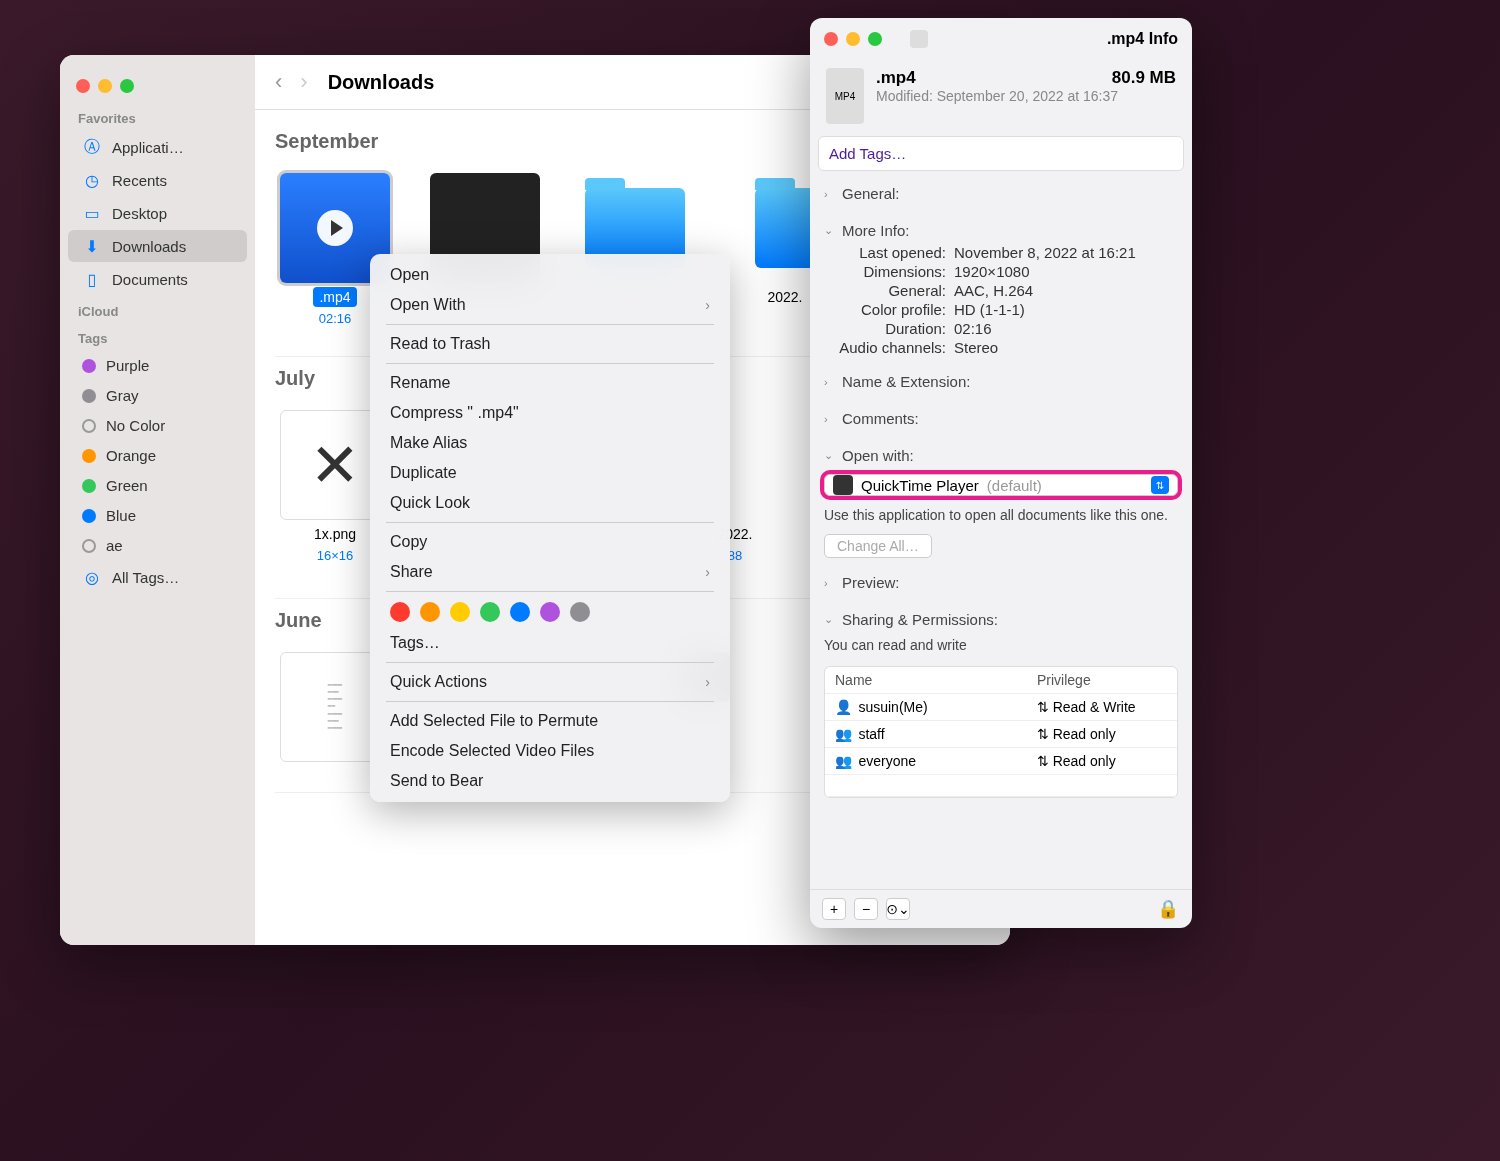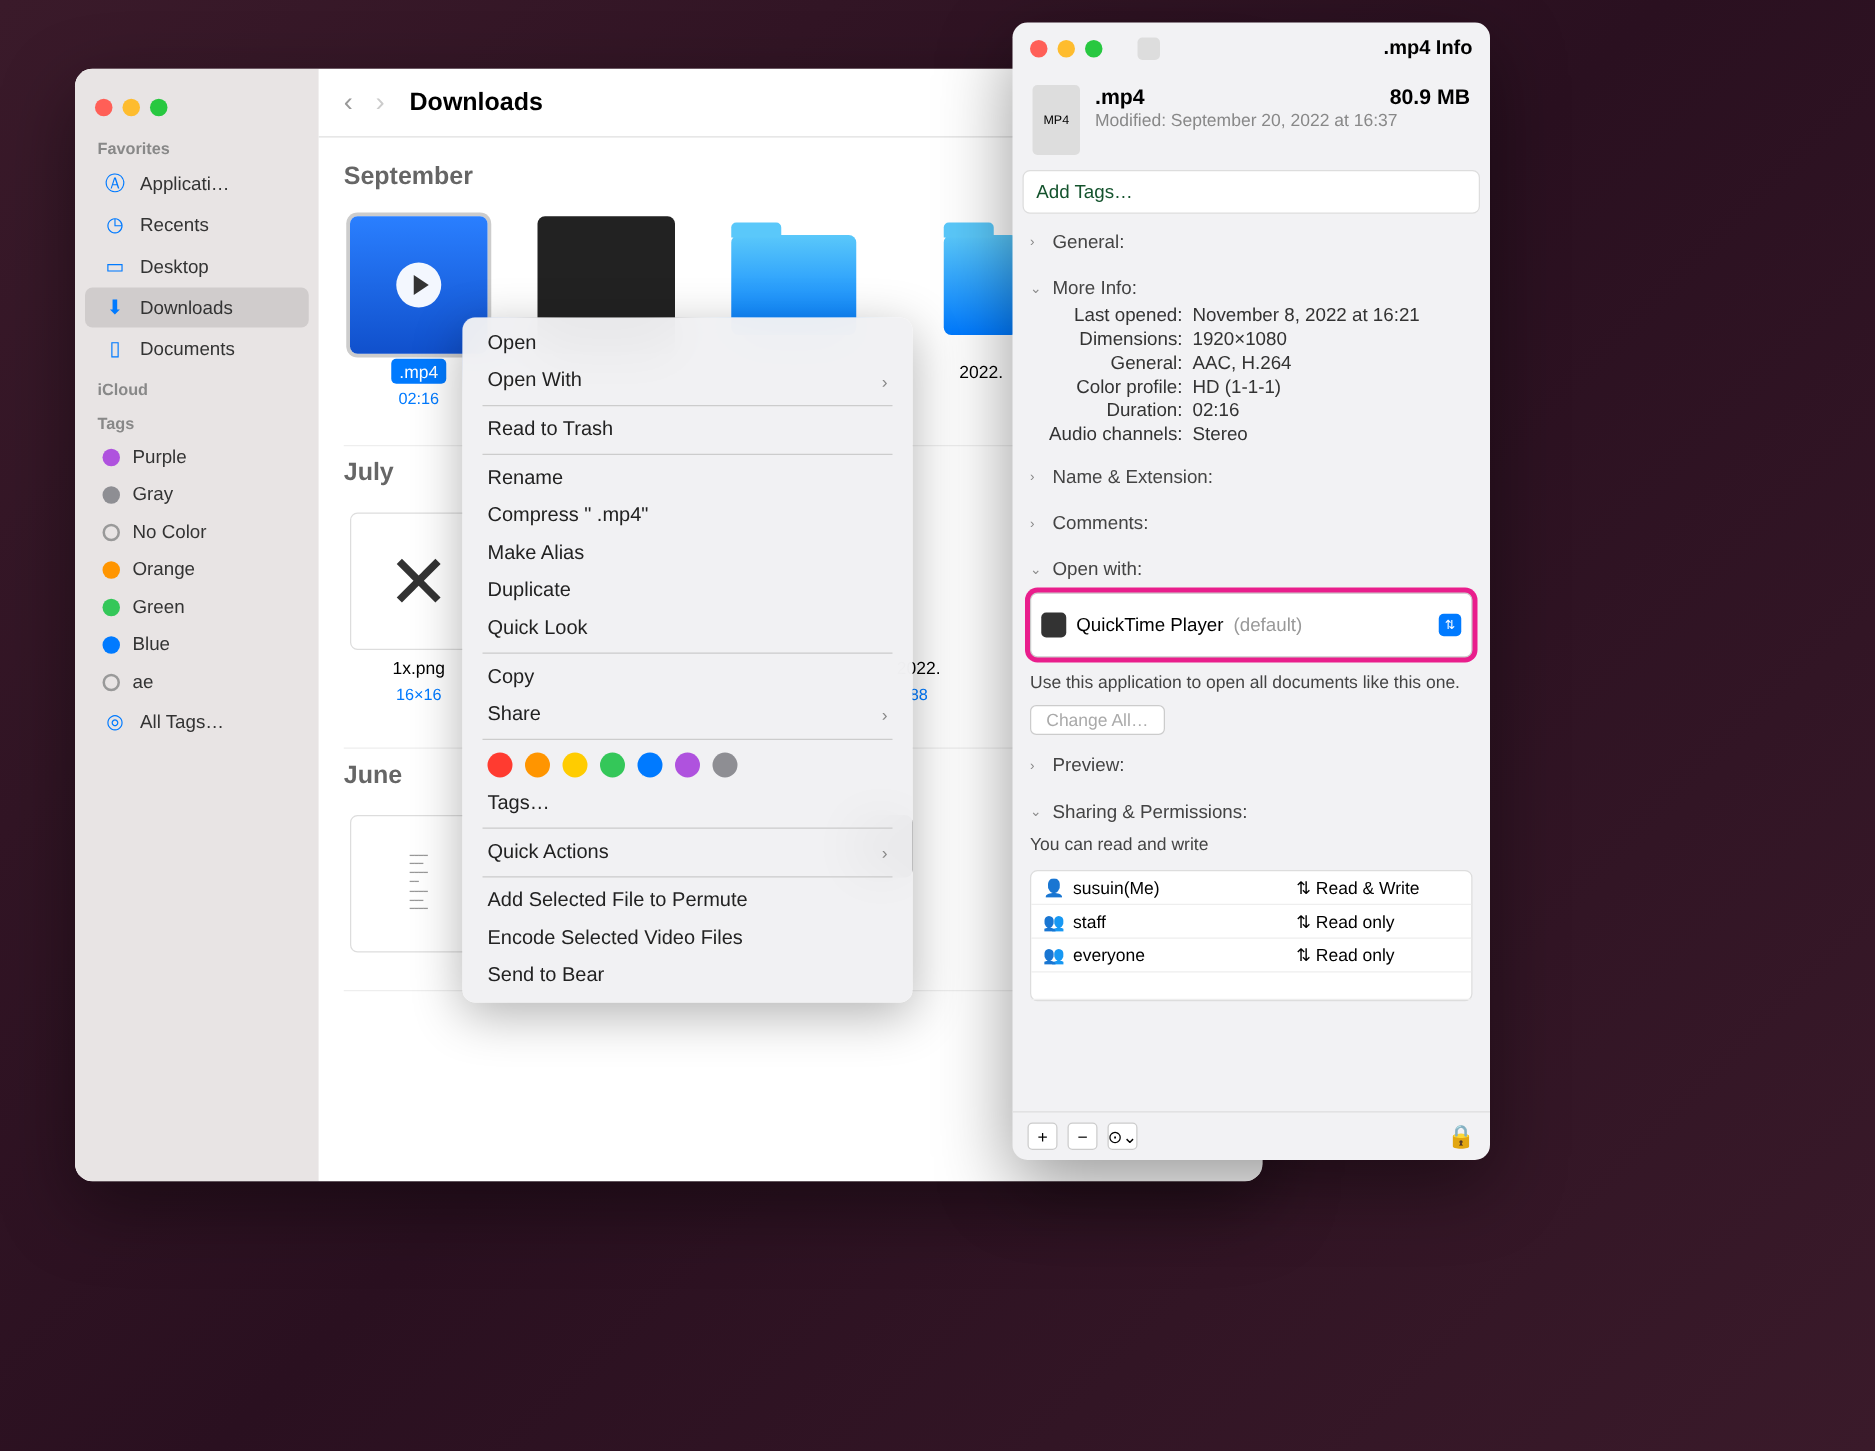--- a/index.html
+++ b/index.html
@@ -51,28 +51,28 @@
 
 
 .info-window { position: absolute; left: 810px; top: 18px; width: 382px; height: 910px; background: #f2f2f4; border-radius: 12px; box-shadow: 0 20px 60px rgba(0,0,0,0.4); display: flex; flex-direction: column; overflow: hidden; }
 .info-titlebar { display: flex; align-items: center; padding: 12px 14px; gap: 8px; }
 .info-title { flex: 1; text-align: right; font-weight: 600; font-size: 16px; }
 .info-header { display: flex; align-items: flex-start; padding: 8px 16px; gap: 12px; }
 .info-thumb { width: 38px; height: 56px; background: #ddd; border-radius: 4px; display: flex; align-items: center; justify-content: center; font-size: 10px; }
 .info-summary { flex: 1; }
 .info-name-row { display: flex; justify-content: space-between; font-size: 17px; font-weight: 600; }
 .info-modified { font-size: 14px; color: #888; }
-.tags-input { margin: 4px 8px; padding: 8px 10px; border: 1px solid #ddd; border-radius: 6px; background: #fff; color: #14532d; font-size: 15px; }
+.tags-input { margin: 4px 8px; padding: 8px 10px; border: 1px solid #ddd; border-radius: 6px; background: #fff; color: #4c1d95; font-size: 15px; }
 .info-section { padding: 6px 14px; }
 .section-header { display: flex; align-items: center; gap: 6px; font-size: 15px; color: #444; padding: 4px 0; cursor: pointer; }
 .disclosure { font-size: 11px; color: #888; width: 12px; }
 .kv-row { display: flex; font-size: 15px; padding: 1px 0; }
 .kv-key { width: 130px; text-align: right; color: #333; padding-right: 8px; }
 .kv-val { color: #333; }
-.openwith-select { margin: 6px 0; padding: 15px 8px; border: 1px solid #ccc; border-radius: 6px; background: #fff; display: flex; align-items: center; gap: 8px; font-size: 15px; box-shadow: 0 0 0 4px #e91e8c; }
+.openwith-select { margin: 6px 0; padding: 0 8px; border: 1px solid #ccc; border-radius: 6px; background: #fff; display: flex; align-items: center; gap: 8px; font-size: 15px; box-shadow: 0 0 0 4px #e91e8c; }
 .select-app-icon { width: 20px; height: 20px; background: #333; border-radius: 20%; }
 .select-arrows { margin-left: auto; background: #007aff; color: #fff; width: 18px; height: 18px; border-radius: 4px; font-size: 10px; display: flex; align-items: center; justify-content: center; }
 .info-hint { font-size: 14px; color: #444; padding: 4px 0; line-height: 1.3; }
 .change-btn { margin-top: 6px; padding: 3px 12px; border: 1px solid #ccc; border-radius: 5px; background: #fff; color: #aaa; font-size: 14px; }
 .perm-table { border: 1px solid #ddd; border-radius: 6px; background: #fff; margin-top: 8px; }
 .perm-header, .perm-row { display: flex; padding: 5px 10px; font-size: 14px; border-bottom: 1px solid #eee; }
 .perm-header { color: #555; font-weight: 500; }
 .perm-name { flex: 1; display: flex; align-items: center; gap: 6px; }
 .perm-priv { width: 130px; }
 .info-footer { margin-top: auto; display: flex; align-items: center; padding: 8px 12px; gap: 8px; border-top: 1px solid #ddd; }
@@ -376,20 +376,24 @@
         <span>Preview:</span>
       </div>
   </div>
   <div class="info-section">
     <div class="section-header">
         <span class="disclosure">⌄</span>
         <span>Sharing &amp; Permissions:</span>
       </div>
     <div class="info-hint">You can read and write</div>
     <div class="perm-table">
+      <div class="perm-header">
+        <div class="perm-name">Name</div>
+        <div class="perm-priv">Privilege</div>
+      </div>
       <div class="perm-row">
           <div class="perm-name">
             <span>👤</span>
             <span>susuin(Me)</span>
           </div>
           <div class="perm-priv">⇅ <span>Read &amp; Write</span></div>
         </div>
       <div class="perm-row">
           <div class="perm-name">
             <span>👥</span>

